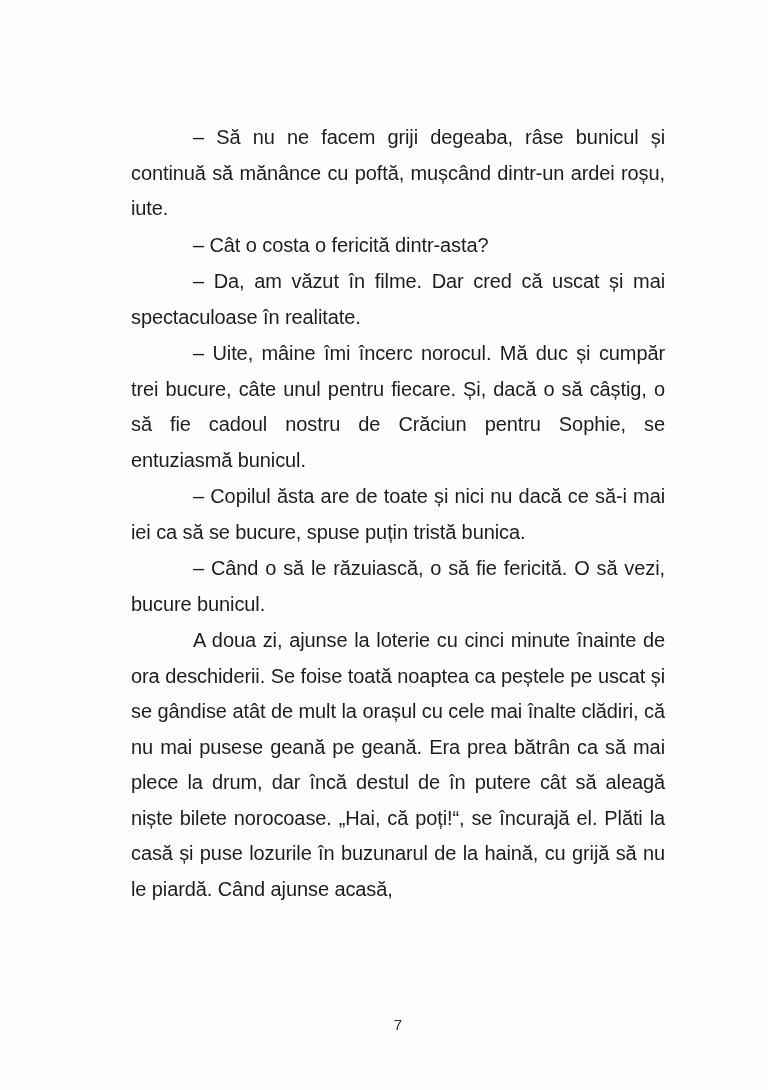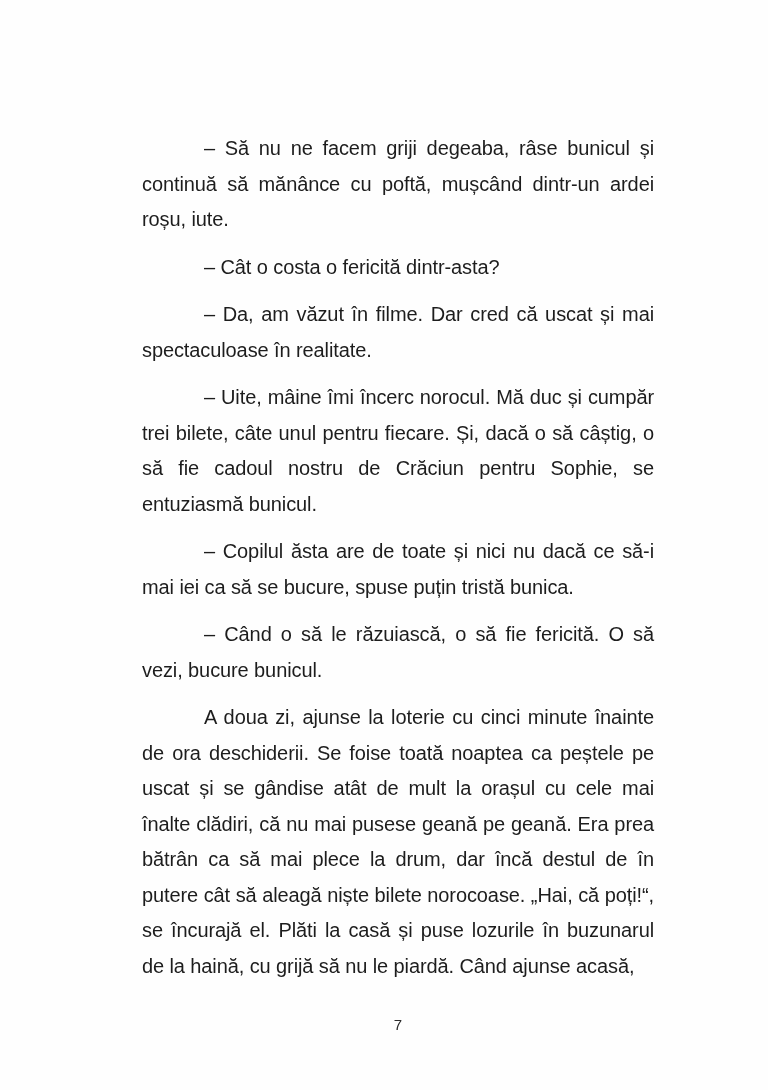--- a/index.html
+++ b/index.html
@@ -22,21 +22,21 @@
     left: 130px;
     top: 119px;
     width: 536px;
     font-size: 20px;
     line-height: 35.5px;
     text-align: justify;
     text-justify: inter-word;
     letter-spacing: -0.1px;
   }
   .text-block p.para {
-    margin: 12px;
+    margin: 1px;
     padding: 0;
     text-indent: 62px;
   }
   .page-number {
     position: absolute;
     left: 130px;
     top: 1014px;
     width: 536px;
     text-align: center;
     font-size: 15px;
@@ -45,19 +45,19 @@
   }
 </style>
 </head>
 <body>
 
 <div class="book-page">
   <main class="text-block" id="text-block">
       <p class="para">– Să nu ne facem griji degeaba, râse bunicul și continuă să mănânce cu poftă, mușcând dintr-un ardei roșu, iute.</p>
       <p class="para">– Cât o costa o fericită dintr-asta?</p>
       <p class="para">– Da, am văzut în filme. Dar cred că uscat și mai spectaculoase în realitate.</p>
-      <p class="para">– Uite, mâine îmi încerc norocul. Mă duc și cumpăr trei bilete, câte unul pentru fiecare. Și, dacă o să câștig, o să fie cadoul nostru de Crăciun pentru Sophie, se entuziasmă bunicul.</p>
+      <p class="para">– Uite, mâine îmi încerc norocul. Mă duc și cumpăr trei bucure, câte unul pentru fiecare. Și, dacă o să câștig, o să fie cadoul nostru de Crăciun pentru Sophie, se entuziasmă bunicul.</p>
       <p class="para">– Copilul ăsta are de toate și nici nu dacă ce să-i mai iei ca să se bucure, spuse puțin tristă bunica.</p>
       <p class="para">– Când o să le răzuiască, o să fie fericită. O să vezi, bucure bunicul.</p>
       <p class="para">A doua zi, ajunse la loterie cu cinci minute înainte de ora deschiderii. Se foise toată noaptea ca peștele pe uscat și se gândise atât de mult la orașul cu cele mai înalte clădiri, că nu mai pusese geană pe geană. Era prea bătrân ca să mai plece la drum, dar încă destul de în putere cât să aleagă niște bilete norocoase. „Hai, că poți!“, se încurajă el. Plăti la casă și puse lozurile în buzunarul de la haină, cu grijă să nu le piardă. Când ajunse acasă,</p>
     </main>
   <div class="page-number">7</div>
 </div>
 
 </body></html>

